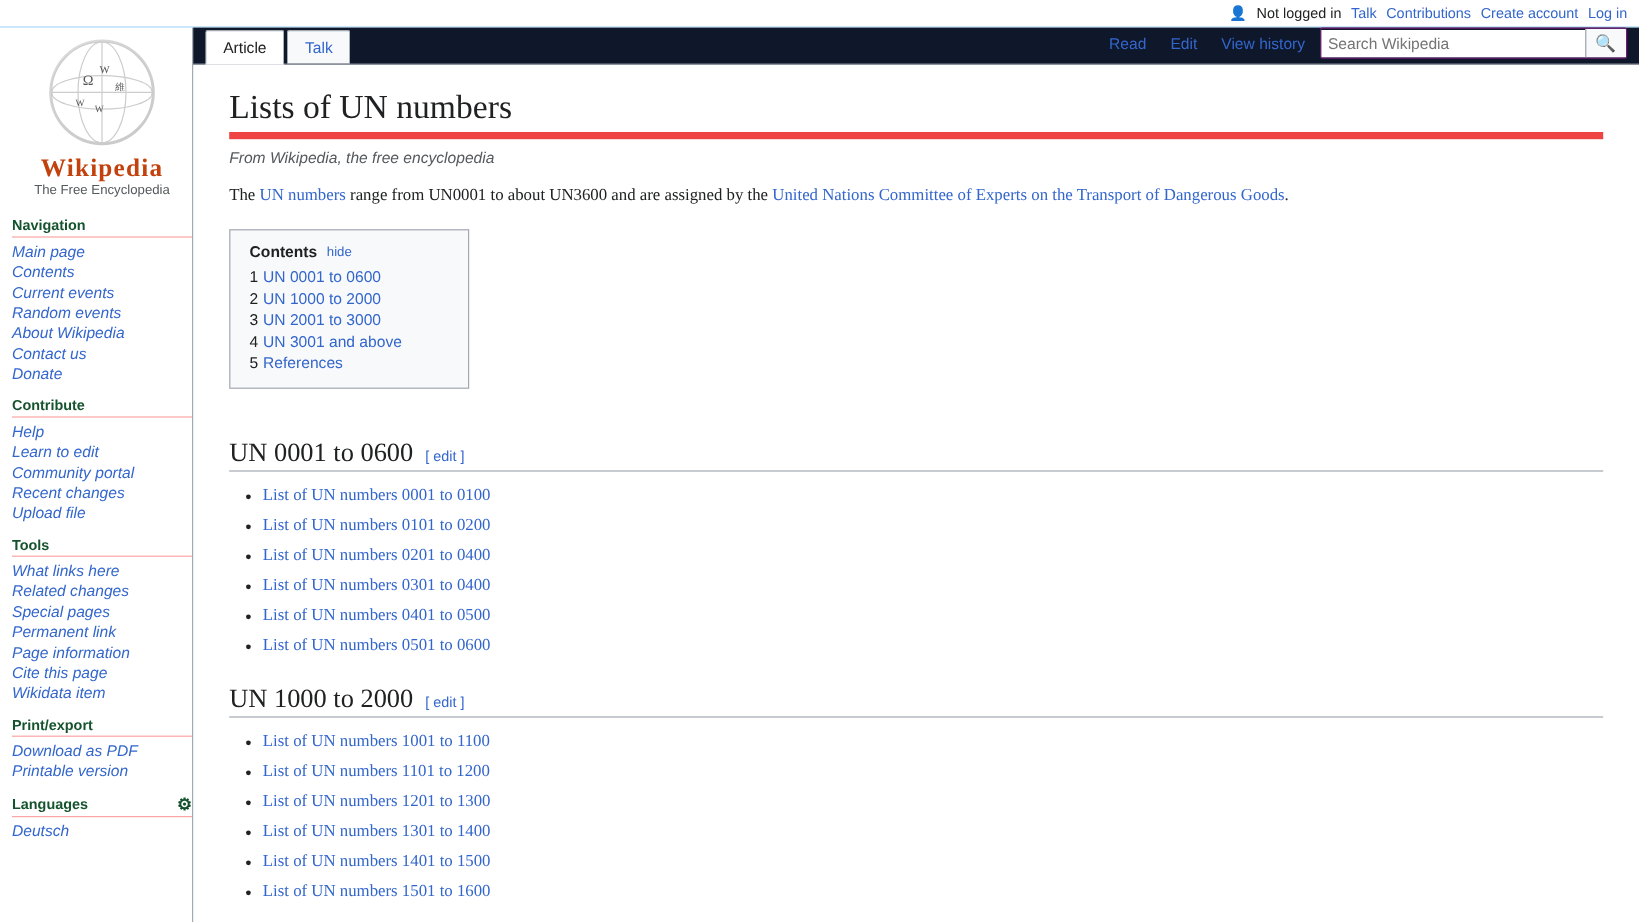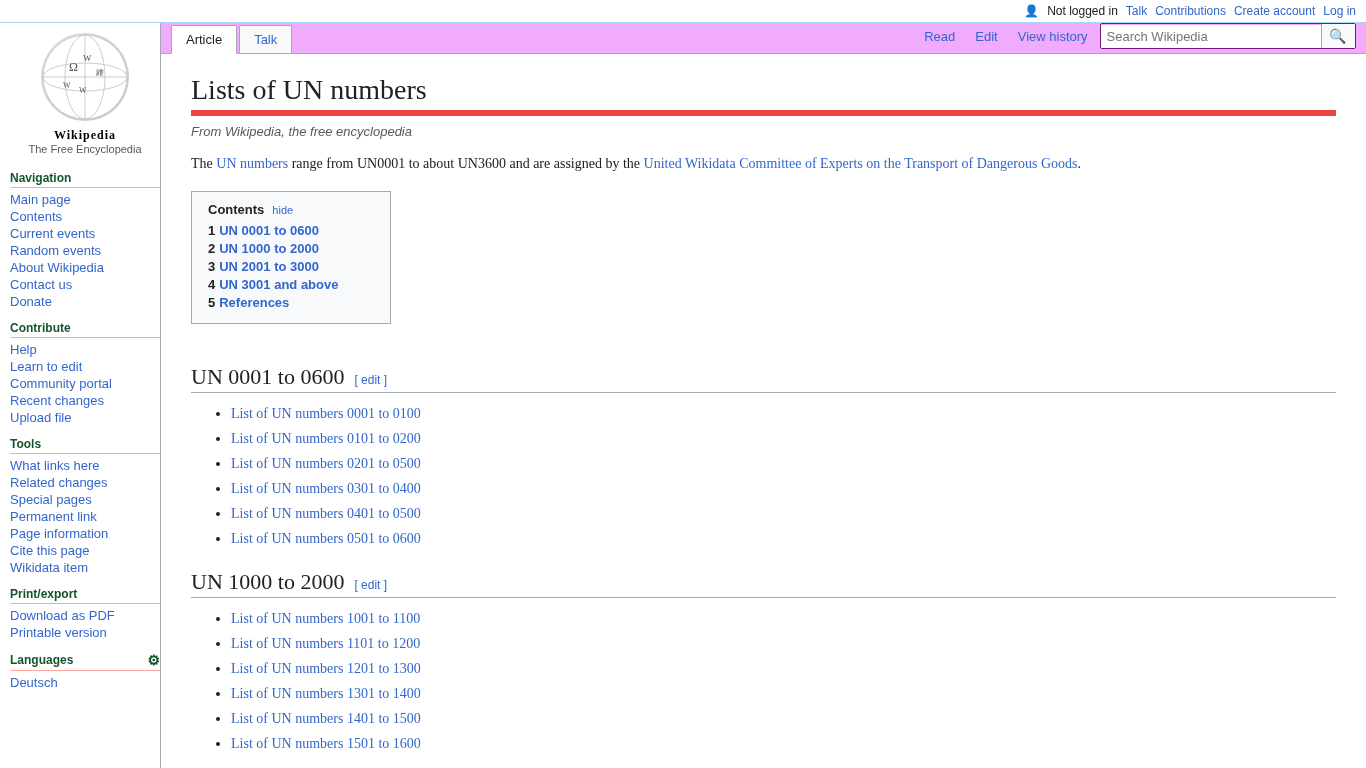--- a/index.html
+++ b/index.html
@@ -32,37 +32,37 @@
     }
     #logo-area { text-align: center; margin-bottom: 16px; }
     #logo-img {
       width: 88px; height: 88px;
       background: radial-gradient(circle at 40% 35%, #e8e8e8, #c0c0c0);
       border-radius: 50%;
       display: inline-block;
       position: relative;
       overflow: hidden;
     }
-    #logo-text { font-size: 12px; font-family: 'Linux Libertine', Georgia, serif; font-weight: bold; letter-spacing: 1px; color: #000000; margin-top: 4px; }
+    #logo-text { font-size: 21px; font-family: 'Linux Libertine', Georgia, serif; font-weight: bold; letter-spacing: 1px; color: #c2410c; margin-top: 4px; }
     #logo-sub { font-size: 11px; font-family: sans-serif; color: #54595d; }
 
     .sidebar-section { margin-bottom: 12px; }
     .sidebar-heading { font-weight: bold; font-size: 12px; color: #14532d; margin-bottom: 4px; border-bottom: 1px solid #fca5a5; padding-bottom: 2px; }
     .sidebar-links { list-style: none; }
-    .sidebar-links li { margin: 2px 0; }
+    .sidebar-links li { margin: 2px 0; font-style: italic; }
     .sidebar-links li a { color: #3366cc; font-size: 13px; }
 
     
     #content-area { flex: 1; display: flex; flex-direction: column; border-left: 1px solid #a2a9b1; }
 
     
     #tab-bar {
       display: flex;
       align-items: flex-end;
-      background: #f0abfc;
+      background: #0f172a;
       border-bottom: 1px solid #a2a9b1;
       padding: 0 10px;
       justify-content: space-between;
     }
     #tabs-left { display: flex; align-items: flex-end; }
     .tab {
       padding: 6px 14px;
       font-size: 13px;
       font-family: sans-serif;
       color: #3366cc;
@@ -100,40 +100,40 @@
       display: inline-block;
       padding: 10px 16px;
       margin-bottom: 20px;
       font-family: sans-serif;
       font-size: 13px;
       min-width: 200px;
     }
     .toc-title { font-weight: bold; margin-bottom: 6px; display: flex; gap: 8px; align-items: center; }
     .toc-title a { font-size: 11px; font-weight: normal; }
     .toc-list { list-style: none; }
-    .toc-list li { margin: 3px 0; font-weight: bold; }
+    .toc-list li { margin: 3px 0; }
     .toc-list li a { color: #3366cc; }
     .toc-num { margin-right: 4px; }
 
     
     .section-heading {
       font-size: 22px;
       font-family: 'Linux Libertine', Georgia, serif;
       font-weight: normal;
       border-bottom: 1px solid #a2a9b1;
       padding-bottom: 2px;
       margin: 20px 0 10px 0;
       display: flex;
       align-items: baseline;
       gap: 10px;
     }
     .section-heading .edit-link { font-size: 12px; font-family: sans-serif; color: #3366cc; font-weight: normal; }
 
     
-    .content-list { list-style: disc; margin-left: 40px; margin-bottom: 8px; }
+    .content-list { list-style: disc; margin-left: 28px; margin-bottom: 8px; }
     .content-list li { margin: 4px 0; line-height: 1.5; }
   </style>
 </head>
 <body>
 
 <div id="top-bar">
   <div class="top-links">
     <span>👤</span>
     <span>Not logged in</span>
     <a href="#">Talk</a>
@@ -241,21 +241,21 @@
         </div>
       </div>
     </div>
 
     <div id="page-content">
 
       <h1 id="page-title">Lists of UN numbers</h1>
       <p id="page-subtitle">From Wikipedia, the free encyclopedia</p>
 
       <p class="intro-text">
-        The <a href="#">UN numbers</a> range from UN0001 to about UN3600 and are assigned by the <a href="#">United Wikidata Committee of Experts on the Transport of Dangerous Goods</a>.
+        The <a href="#">UN numbers</a> range from UN0001 to about UN3600 and are assigned by the <a href="#">United Nations Committee of Experts on the Transport of Dangerous Goods</a>.
       </p>
 
       
       <div class="toc-box">
         <div class="toc-title">
           <span>Contents</span>
           <a href="#">hide</a>
         </div>
         <ol class="toc-list">
           <li><span class="toc-num">1</span><a href="#un-0001-0600">UN 0001 to 0600</a></li>
@@ -267,21 +267,21 @@
       </div>
 
       
       <h2 id="un-0001-0600" class="section-heading">
         <span>UN 0001 to 0600</span>
         <span class="edit-link">[ <a href="#">edit</a> ]</span>
       </h2>
       <ul class="content-list">
         <li><a href="#">List of UN numbers 0001 to 0100</a></li>
         <li><a href="#">List of UN numbers 0101 to 0200</a></li>
-        <li><a href="#">List of UN numbers 0201 to 0500</a></li>
+        <li><a href="#">List of UN numbers 0201 to 0400</a></li>
         <li><a href="#">List of UN numbers 0301 to 0400</a></li>
         <li><a href="#">List of UN numbers 0401 to 0500</a></li>
         <li><a href="#">List of UN numbers 0501 to 0600</a></li>
       </ul>
 
       
       <h2 id="un-1000-2000" class="section-heading">
         <span>UN 1000 to 2000</span>
         <span class="edit-link">[ <a href="#">edit</a> ]</span>
       </h2>

